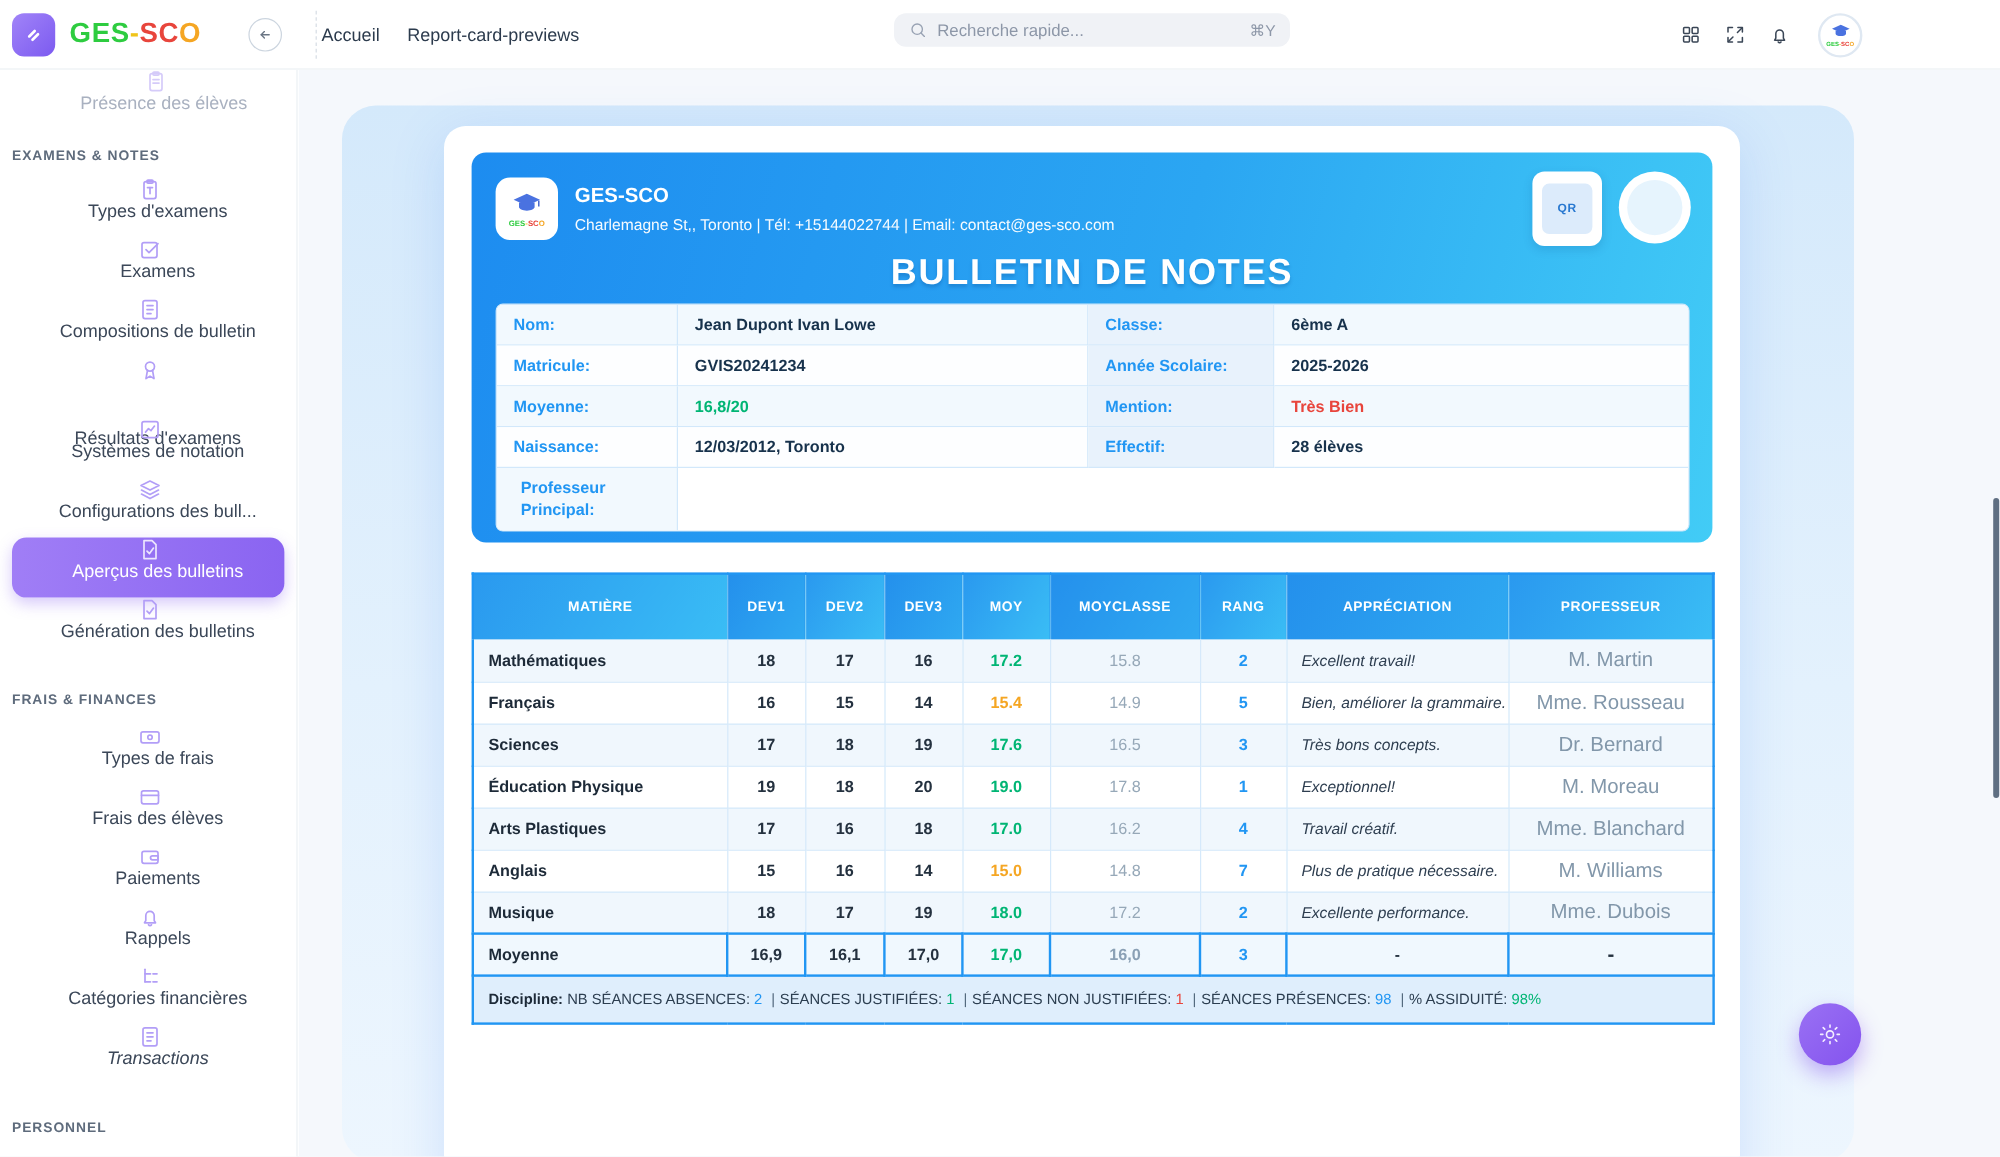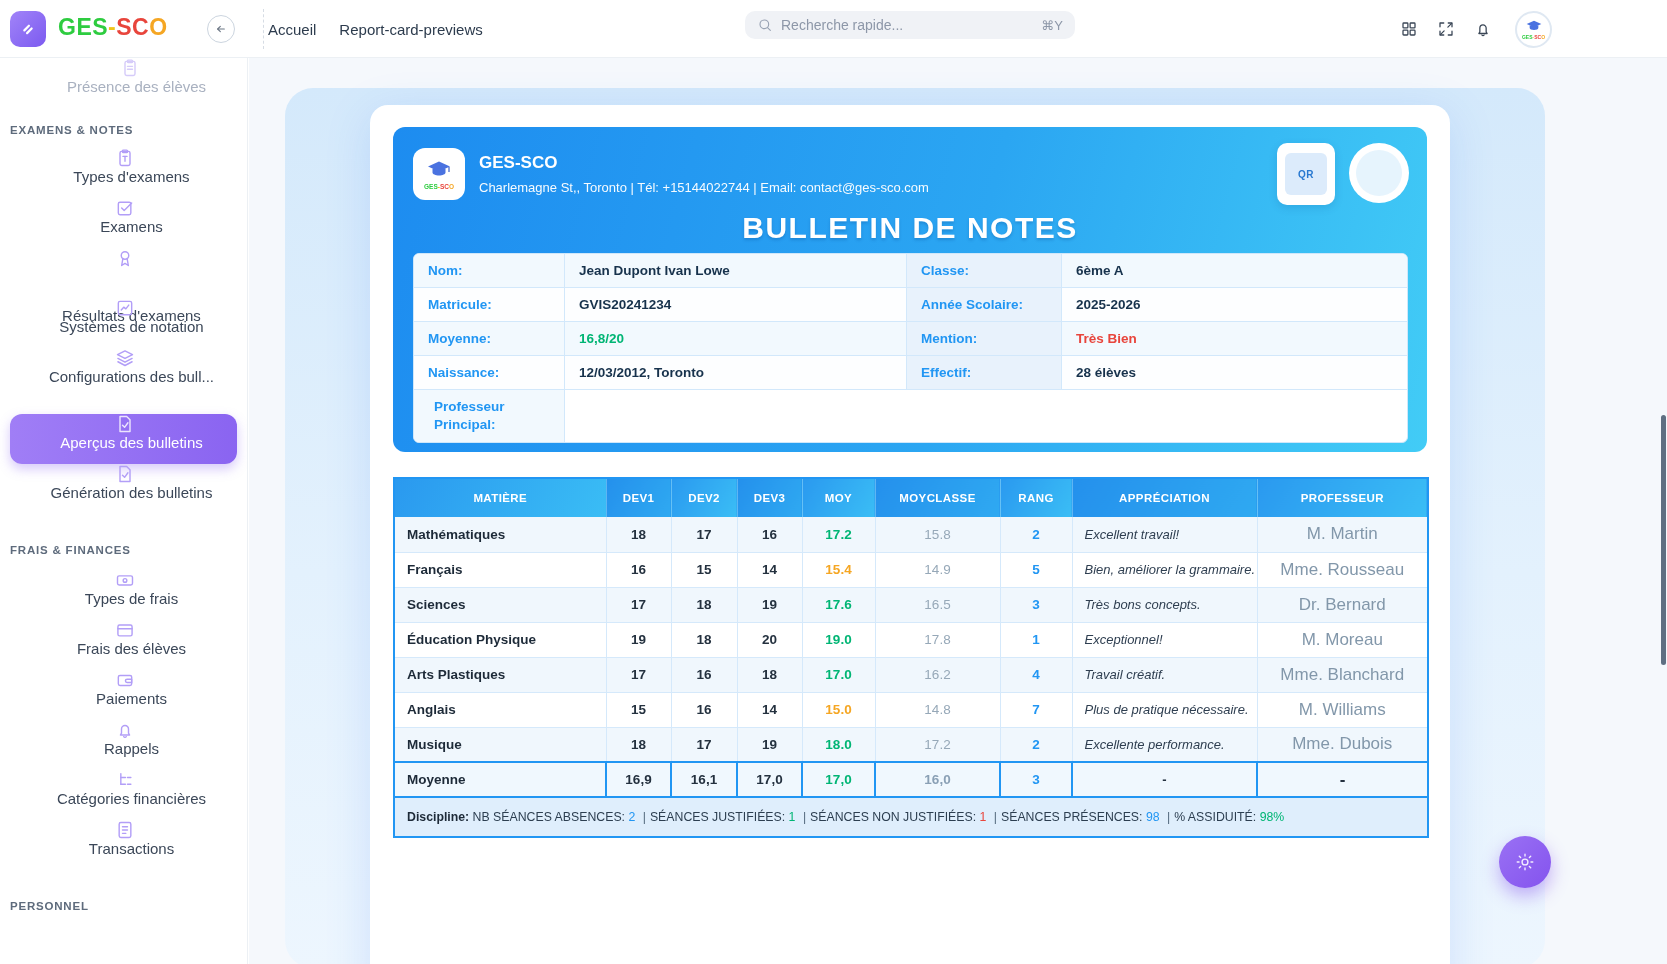--- a/index.html
+++ b/index.html
@@ -35,21 +35,21 @@
              border-right:1px solid #ecf0f4; z-index:20; overflow:hidden; }
   .sb-item { display:flex; align-items:center; height:44px; margin:3px 10px; padding-left:16px;
              border-radius:12px; cursor:pointer;flex-direction:column; }
   .sb-item.slot { height:50px; margin:0 10px; border-radius:12px; }
   .sb-icon { width:20px; height:20px; color:#b29ef7; margin-right:13px; flex:none; display:flex; }
   .sb-label { font-size:15px; color:#3b4758; white-space:nowrap; }
   .sb-item.faded { height:44px; margin:0; padding-left:26px; border-radius:0; }
   .sb-item.faded .sb-label { color:#a9b1c0; }
   .sb-item.faded .sb-icon { color:#d5cbf9; }
   .sb-section { font-size:11.5px; font-weight:700; color:#5e6b7c; letter-spacing:.8px; padding:0 10px; }
-  .sb-item.active { background:linear-gradient(90deg,#a07ef6,#8a64f1); box-shadow:0 5px 12px rgba(138,100,241,.35);margin-top:16px; }
+  .sb-item.active { background:linear-gradient(90deg,#a07ef6,#8a64f1); box-shadow:0 5px 12px rgba(138,100,241,.35); }
   .sb-item.active .sb-label { color:#fff; font-weight:500; }
   .sb-item.active .sb-icon { color:#ece5fd; }
 
   
   .main { position:absolute; top:58px; left:249px; width:1418px; height:906px; background:#f5f8fc; overflow:hidden; }
   .glow { position:absolute; left:36px; top:30px; width:1260px; height:880px; border-radius:28px;
           background:linear-gradient(180deg,#d4e9fb 0%,#e3f1fd 55%,#edf6fe 100%); }
   .card { position:absolute; left:121px; top:47px; width:1080px; height:900px; background:#fff;
           border-radius:18px; box-shadow:0 10px 45px rgba(59,130,246,.18); }
 
@@ -80,21 +80,21 @@
   .ig-label { color:#2196f3; font-weight:700; line-height:1.3; }
   .ig-value { color:#17324c; font-weight:700; }
   .row-odd { background:#f2f9fe; }
   .row-even { background:#fdfeff; }
   .ig-label.col3 { background:#e8f2fc; }
   .ig-span { grid-column:2 / 5; }
 
   
   .grades-wrap { position:absolute; left:23px; top:372px; width:1034px; }
   table.grades { width:1034px; border-collapse:collapse; table-layout:fixed; border:2px solid #2196f3; }
-  .grades th { height:39px; color:#fff; font-size:11.5px; font-weight:700; letter-spacing:.4px;
+  .grades th { height:55px; color:#fff; font-size:11.5px; font-weight:700; letter-spacing:.4px;
                background:linear-gradient(120deg,#2490ec,#2fa9f1); border-right:1px solid rgba(255,255,255,.25); }
   .grades th:nth-child(odd) { background:linear-gradient(120deg,#2a99ef,#3abdf5); }
   .grades td { height:35px; font-size:13.5px; border-right:1px solid #d5e9fb; border-bottom:1px solid #d5e9fb;
                text-align:center; color:#24313f; }
   .grades tbody tr:nth-child(odd) td { background:#f0f7fd; }
   .grades tbody tr:nth-child(even) td { background:#ffffff; }
   td.subject { text-align:left; padding-left:12px; font-weight:700; color:#1d2a38; }
   td.num { font-weight:700; }
   td.moy { font-weight:700; }
   td.moyclasse { color:#96a8b8; }
@@ -216,20 +216,31 @@
         </div>
         <div class="sb-item slot" style="padding-left: 16px;">
           <span class="sb-icon">
             <svg class="ic" viewBox="0 0 24 24">
               <rect x="4" y="5" width="15" height="15" rx="2"></rect>
               <polyline points="8 12 11 15 20 6"></polyline>
             </svg>
           </span>
           <span class="sb-label">Examens</span>
         </div>
+        <div class="sb-item slot" style="padding-left: 16px;">
+          <span class="sb-icon">
+            <svg class="ic" viewBox="0 0 24 24">
+              <rect x="5" y="3" width="14" height="18" rx="2"></rect>
+              <line x1="9" y1="8" x2="15" y2="8"></line>
+              <line x1="9" y1="12" x2="15" y2="12"></line>
+              <line x1="9" y1="16" x2="13" y2="16"></line>
+            </svg>
+          </span>
+          <span class="sb-label">Compositions de bulletin</span>
+        </div>
         <div class="sb-item slot" style="padding-left: 16px; gap: 39px;">
           <span class="sb-icon">
             <svg class="ic" viewBox="0 0 24 24">
               <circle cx="12" cy="9" r="4.5"></circle>
               <polyline points="9.5 12.5 8 21 12 18.5 16 21 14.5 12.5"></polyline>
             </svg>
           </span>
           <span class="sb-label">Résultats d'examens</span>
         </div>
         <div class="sb-item slot" style="padding-left: 16px;">
@@ -311,21 +322,21 @@
             <svg class="ic" viewBox="0 0 24 24">
               <line x1="7" y1="4.5" x2="7" y2="17"></line>
               <line x1="7" y1="9" x2="12.5" y2="9"></line>
               <line x1="15" y1="9" x2="19" y2="9"></line>
               <line x1="7" y1="17" x2="12.5" y2="17"></line>
               <line x1="15" y1="17" x2="19" y2="17"></line>
             </svg>
           </span>
           <span class="sb-label">Catégories financières</span>
         </div>
-        <div class="sb-item slot" style="padding-left: 16px;">
+        <div class="sb-item slot" style="padding-left: 16px; font-style: italic;">
           <span class="sb-icon">
             <svg class="ic" viewBox="0 0 24 24">
               <rect x="5" y="3" width="14" height="18" rx="2"></rect>
               <line x1="9" y1="8" x2="15" y2="8"></line>
               <line x1="9" y1="12" x2="15" y2="12"></line>
               <line x1="9" y1="16" x2="13" y2="16"></line>
             </svg>
           </span>
           <span class="sb-label">Transactions</span>
         </div>

